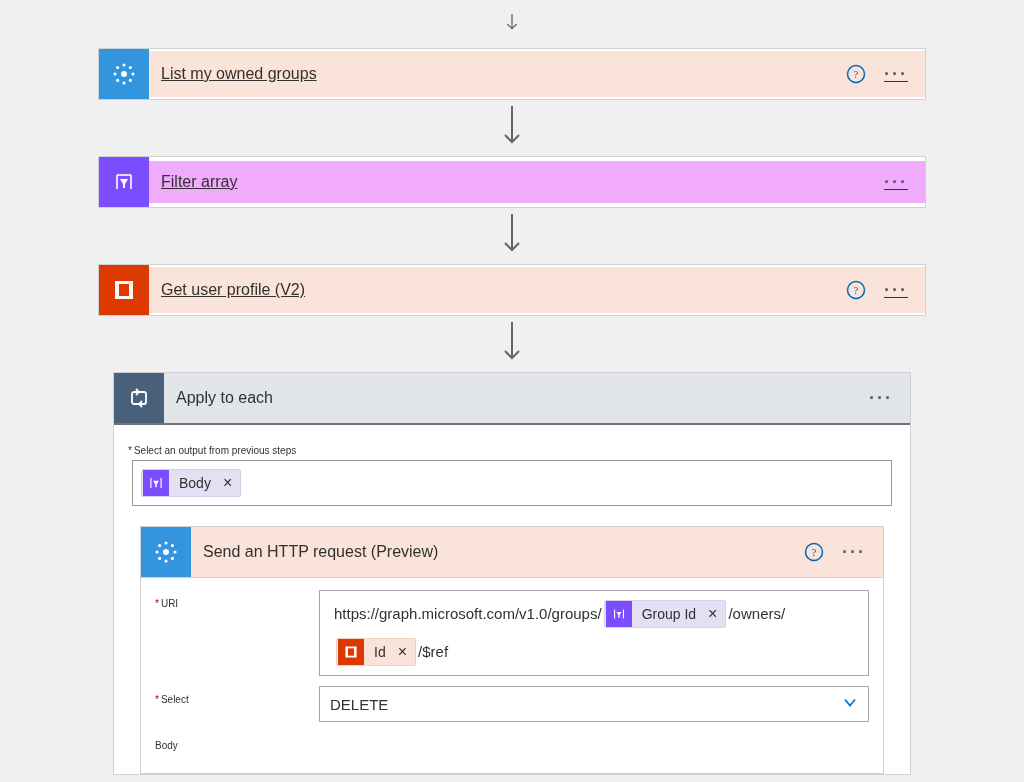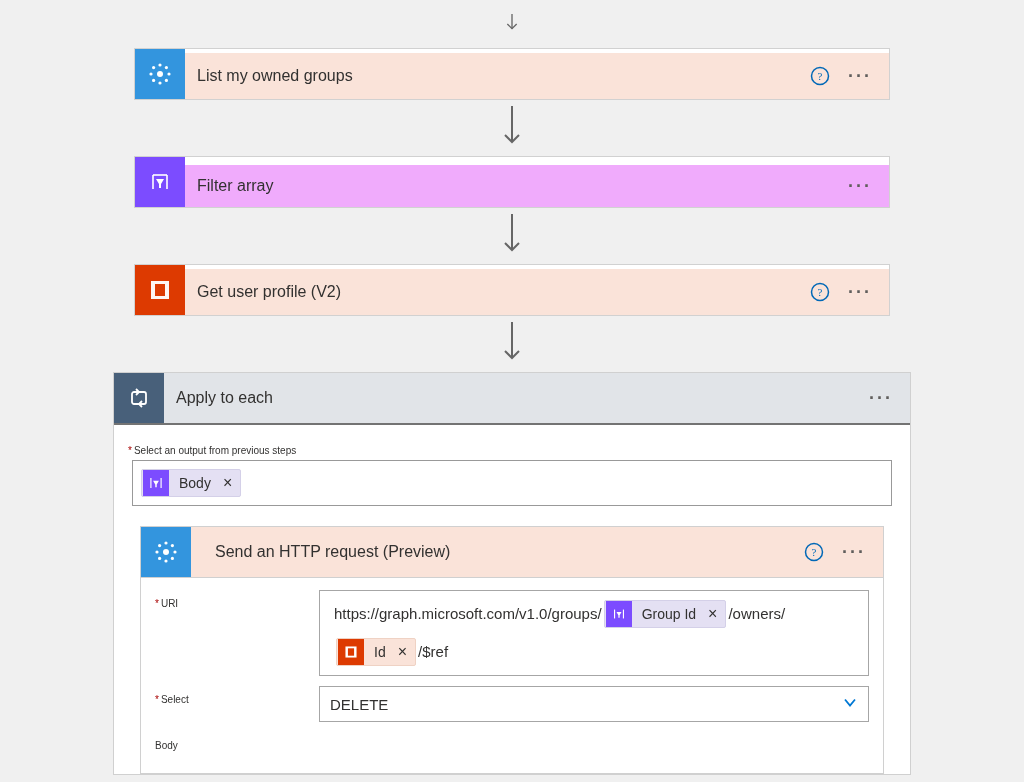--- a/index.html
+++ b/index.html
@@ -19,26 +19,27 @@
   .arrow-down {
     display: flex;
     justify-content: center;
     align-items: center;
     height: 56px;
   }
   .arrow-down.short { height: 48px; }
   .arrow-down svg { display: block; }
 
   .card {
-    width: 756px;
+    width: 828px;
     margin: 0 auto;
     border: 1px solid #d1d1d1;
     background: #fff;
     display: flex;
-    align-items: flex-end;
+    align-items: center;
+    text-decoration: underline;
   }
   .card-body {
     flex: 1;
     display: flex;
     align-items: center;
     padding: 12px 10px 12px 12px;
   }
   .card-title {
     font-size: 16px;
     color: #323130;
@@ -132,21 +133,21 @@
     width: 744px;
     margin: 0 auto;
     border: 1px solid #d0d0d0;
   }
   .inner-head {
     display: flex; align-items: center;
     background: #fae3d9;
     border-bottom: 1px solid #d0d0d0;
   }
   .inner-head .icon-box { width: 50px; height: 50px; flex: 0 0 50px; }
-  .inner-head .title { font-size: 16px; flex: 1; padding-left: 12px; margin-left: 12px; }
+  .inner-head .title { font-size: 16px; flex: 1; padding-left: 12px; }
   .inner-head .right-icons { padding-right: 14px; }
 
   .form-body { padding: 12px 14px; background: #fff; }
   .form-row {
     display: flex;
     align-items: flex-start;
     margin-bottom: 10px;
   }
   .form-label {
     flex: 0 0 164px;

